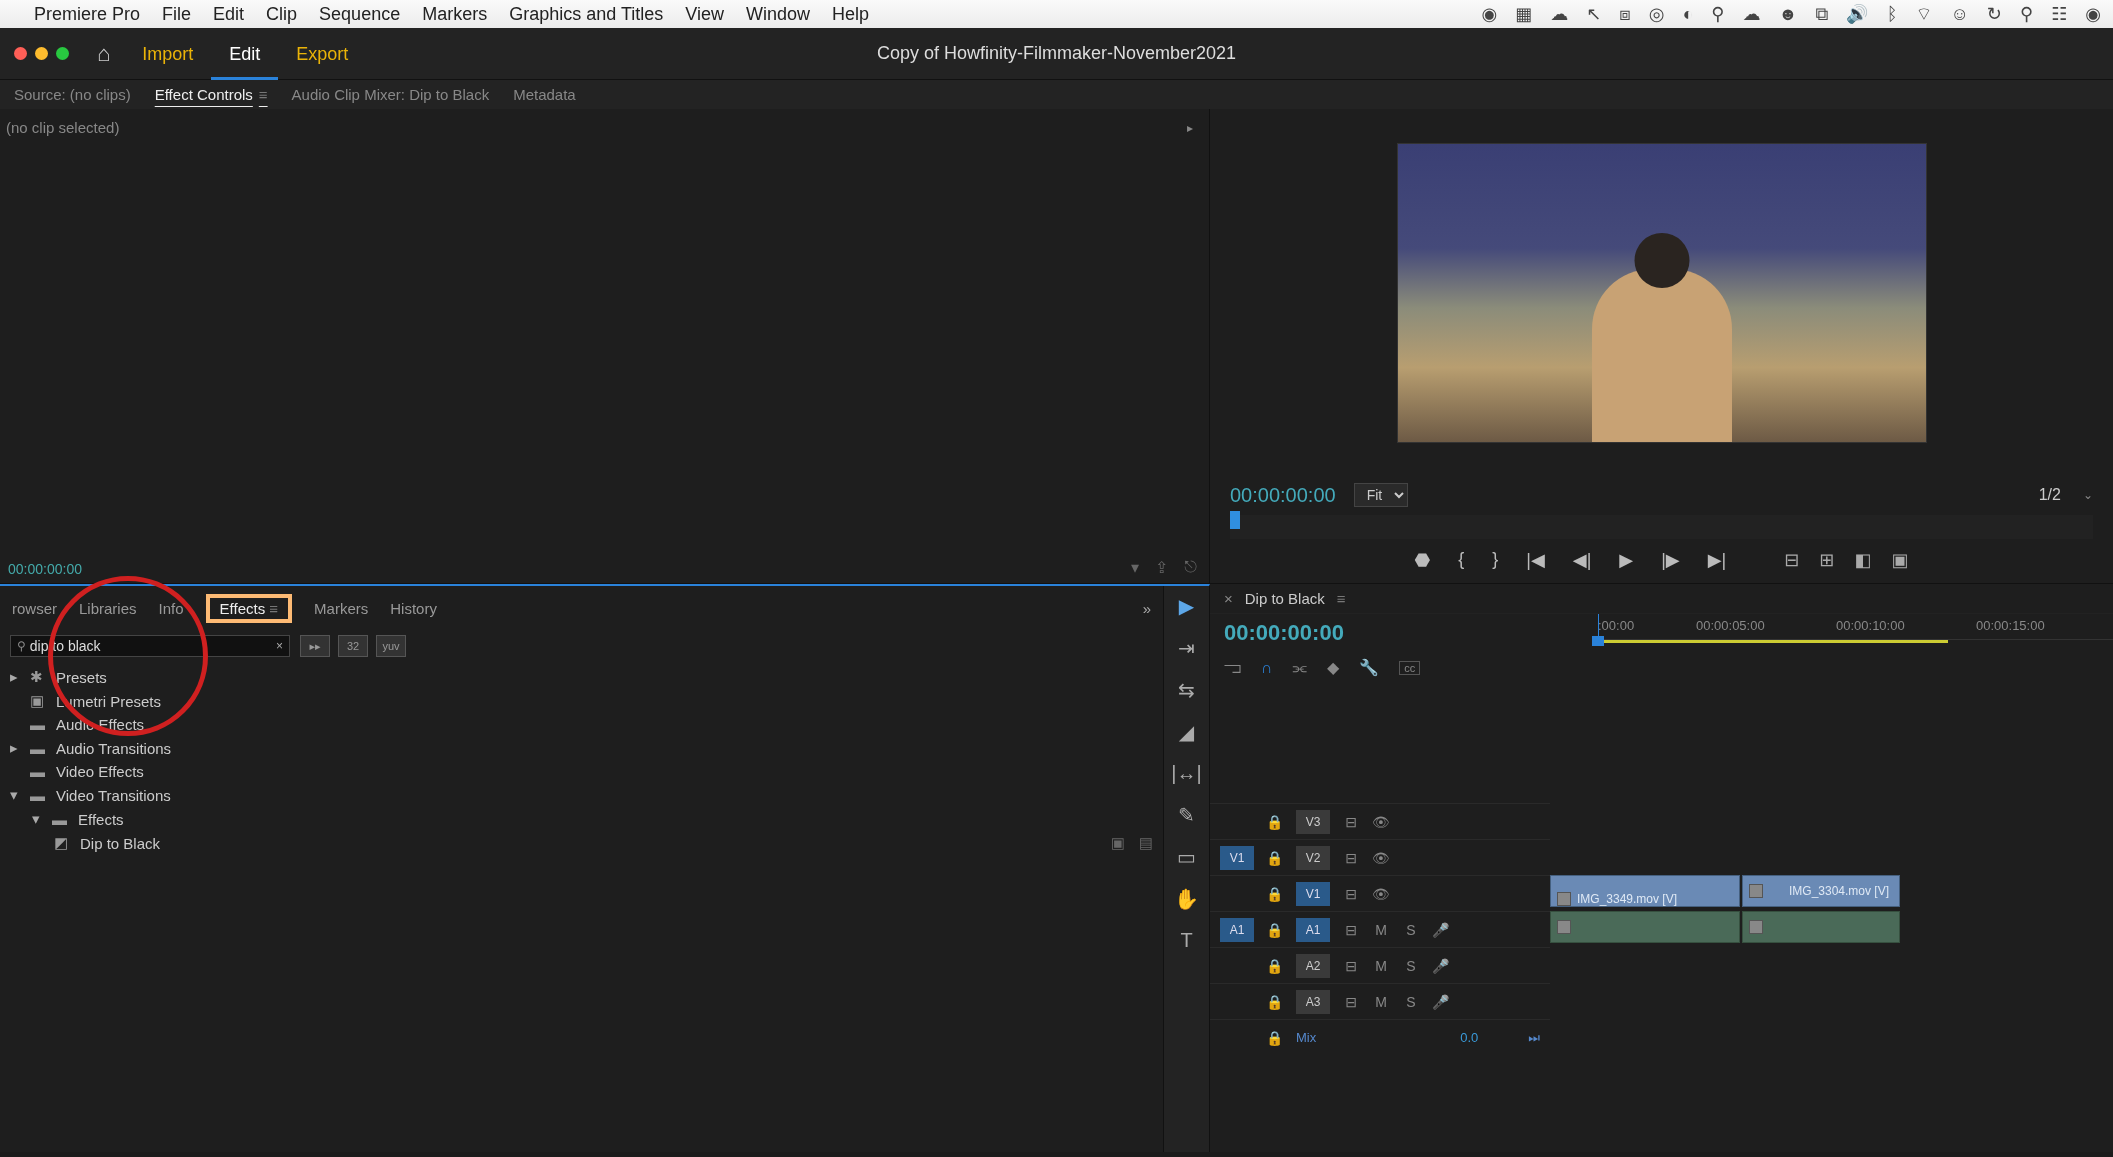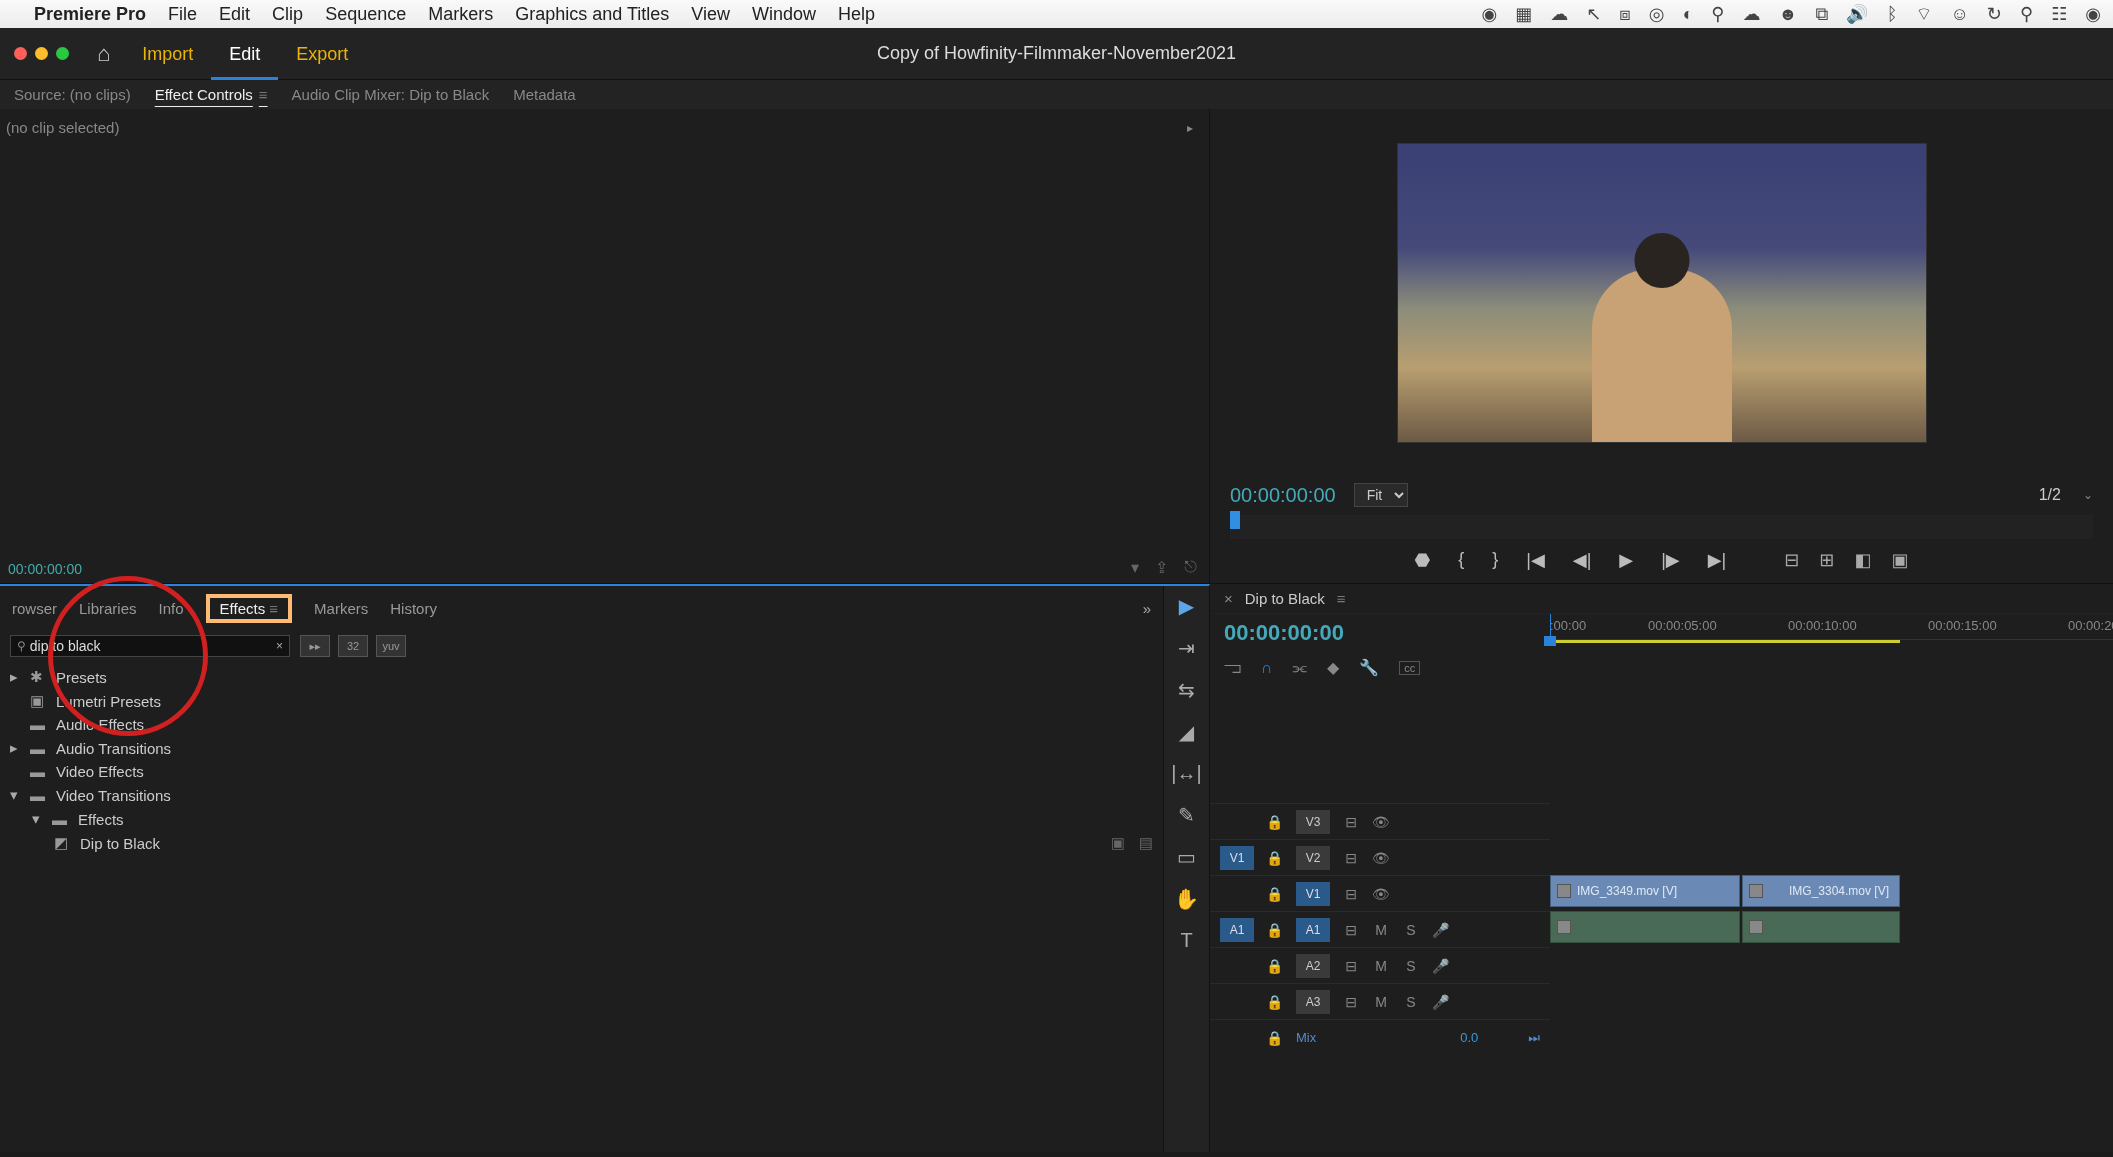--- a/index.html
+++ b/index.html
@@ -1,20 +1,20 @@
 <!DOCTYPE html>
 <html><head>
 <meta charset="utf-8">
 <style>
 * { margin:0; padding:0; box-sizing:border-box; font-family:-apple-system,"Helvetica Neue",Arial,sans-serif; }
 body { background:#1b1b1b; color:#c8c8c8; font-size:12px; overflow:hidden; width:2113px; height:1157px; }
 
 
 .menubar { height:28px; background:linear-gradient(#fafafa,#ececec); display:flex; align-items:center; padding:0 12px; gap:22px; color:#222; font-size:18px; }
-.menubar .app-name { font-weight:700; }
+.menubar .app-name { font-weight:400; }
 .menubar .right { margin-left:auto; display:flex; gap:18px; align-items:center; color:#444; }
 .menubar .right span { font-size:18px; }
 .apple-icon { font-size:20px; }
 
 
 .appbar { height:52px; background:#232323; display:flex; align-items:center; border-bottom:1px solid #111; position:relative; }
 .traffic { display:flex; gap:8px; padding:0 14px; }
 .traffic span { width:13px; height:13px; border-radius:50%; display:block; }
 .tr-r{background:#ff5f57;} .tr-y{background:#febc2e;} .tr-g{background:#28c840;}
 .appbar .home { margin:0 14px; color:#ccc; font-size:22px; }
@@ -77,21 +77,21 @@
 
 .bottom-right { background:#1e1e1e; display:flex; flex-direction:column; }
 .tl-hdr { display:flex; align-items:center; padding:6px 14px; gap:12px; color:#ccc; font-size:15px; border-bottom:1px solid #222; }
 .tl-hdr .x { color:#888; }
 .tl-sub { display:flex; align-items:flex-start; }
 .tl-left { width:340px; }
 .tl-tc-row { padding:6px 14px; }
 .tl-tc { color:#4ab; font-size:22px; font-weight:600; }
 .tl-icon-row { display:flex; gap:20px; padding:6px 14px; color:#888; font-size:16px; align-items:center; }
 .tl-icon-row .snap { color:#2a82da; }
-.tl-main { flex:1; position:relative; }
+.tl-main { flex:1; position:relative;margin-left:48px; }
 .ruler { height:26px; border-bottom:1px solid #333; display:flex; font-size:13px; color:#888; position:relative; }
 .ruler .tick { position:absolute; top:4px; }
 .playline { position:absolute; left:0; top:0; bottom:0; width:1px; background:#2a82da; }
 .playline::before { content:""; position:absolute; top:22px; left:-6px; width:12px; height:10px; background:#2a82da; }
 .wa { position:absolute; left:0; top:26px; height:3px; background:#cccc33; width:350px; }
 
 .tracks-area { display:flex; margin-top:120px; }
 .track-hdrs { width:340px; }
 .track-row { display:flex; align-items:center; height:36px; border-top:1px solid #2a2a2a; padding:0 10px; gap:12px; color:#aaa; font-size:13px; }
 .track-row .src { width:34px; height:24px; background:#2a5a8a; color:#dde; display:flex; align-items:center; justify-content:center; font-size:12px; }
@@ -378,21 +378,21 @@
           </div>
         <div class="track-row mix">
             <span class="src off"></span>
             <span class="lock">🔒</span>
             <span>Mix</span>
             <span class="val">0.0</span>
             <span class="spk">⏭</span>
           </div>
       </div>
       <div class="track-content">
-        <div class="clip" style="left:0;top:72px;width:190px;">
+        <div class="clip" style="left:0;top:72px;width:190px;align-items:flex-end;">
             <span class="thumb"></span>
             <span>IMG_3349.mov [V]</span>
           </div>
         <div class="clip" style="left:192px;top:72px;width:158px;gap:20px;">
             <span class="thumb"></span>
             <span>IMG_3304.mov [V]</span>
           </div>
         <div class="clip audio" style="left:0;top:108px;width:190px;">
             <span class="thumb"></span>
           </div>

